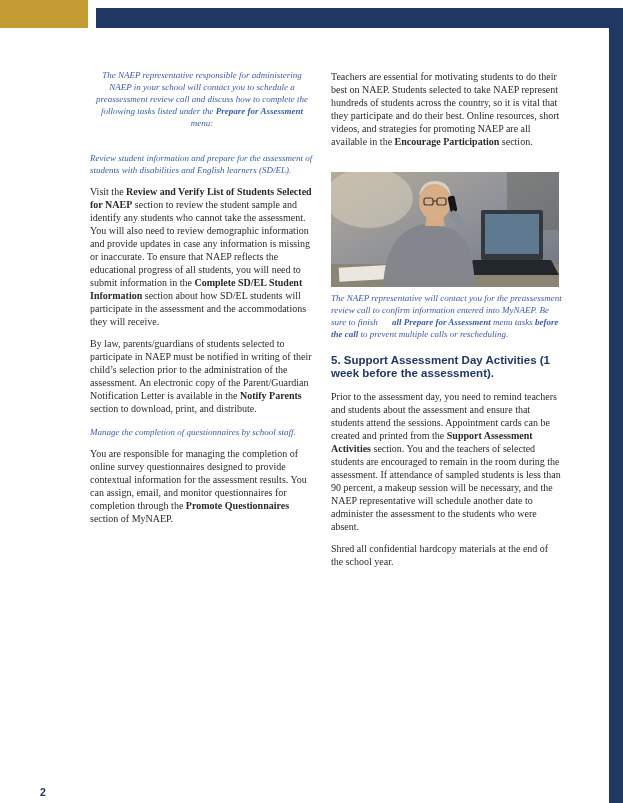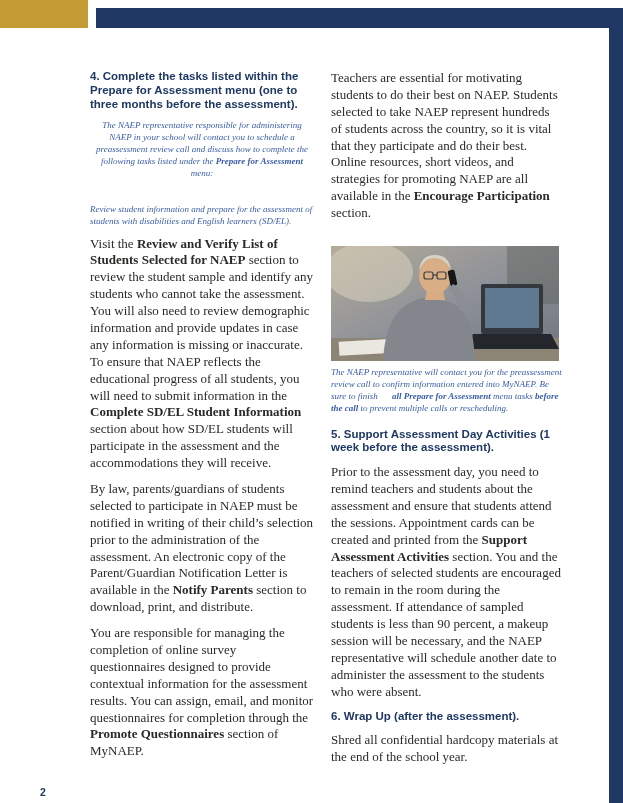--- a/index.html
+++ b/index.html
@@ -15,21 +15,21 @@
 
   .col { position:absolute; top:70px; }
   .col-left  { left:90px;  width:224px; }
   .col-right { left:331px; width:231px; }
 
   .sec-heading {
     font-family:"Liberation Sans", sans-serif; font-weight:bold;
     color:#1F3864; font-size:11.5px; line-height:1.2; margin-bottom:9px;
   }
   .body-p {
-    font-size:13px; line-height:1.3; color:#2b2a28; margin-bottom:9px;
+    font-size:10px; line-height:1.3; color:#2b2a28; margin-bottom:9px;
     text-align:left;
   }
   .lead, .subhead, .caption {
     font-style:italic; color:#3A5DA8; font-size:9px; line-height:1.32;
   }
   .lead { margin-bottom:24px;text-align:center; }
   .subhead { margin:12px 0 8px; }
   .caption { margin:6px 0 13px; }
 
   .photo {
@@ -49,28 +49,28 @@
 </head>
 <body>
 
 <div class="page">
 
   <div class="gold-block"></div>
   <div class="top-bar"></div>
   <div class="right-bar"></div>
 
   <div class="col col-left">
-    <div class="sec-heading">4. Complete the tasks listed within the Prepare for Assessment menu (one to three months before the assessment).</div>
     <p class="lead"><span>The NAEP representative responsible for administering NAEP in your school will contact you to schedule a preassessment review call and discuss how to complete the following tasks listed under the </span><span style="font-weight: bold;">Prepare for Assessment</span><span> menu:</span></p>
 
     <p class="subhead" style="margin-top:0">Review student information and prepare for the assessment of students with disabilities and English learners (SD/EL).</p>
     <p class="body-p"><span>Visit the </span><span style="font-weight: bold;">Review and Verify List of Students Selected for NAEP</span><span> section to review the student sample and identify any students who cannot take the assessment. You will also need to review demographic information and provide updates in case any information is missing or inaccurate. To ensure that NAEP reflects the educational progress of all students, you will need to submit information in the </span><span style="font-weight: bold;">Complete SD/EL Student Information</span><span> section about how SD/EL students will participate in the assessment and the accommodations they will receive.</span></p>
 
     <p class="body-p"><span>By law, parents/guardians of students selected to participate in NAEP must be notified in writing of their child’s selection prior to the administration of the assessment. An electronic copy of the Parent/Guardian Notification Letter is available in the </span><span style="font-weight: bold;">Notify Parents</span><span> section to download, print, and distribute.</span></p>
 
+    <p class="subhead">Manage the completion of questionnaires by school staff.</p>
     <p class="body-p"><span>You are responsible for managing the completion of online survey questionnaires designed to provide contextual information for the assessment results. You can assign, email, and monitor questionnaires for completion through the </span><span style="font-weight: bold;">Promote Questionnaires</span><span> section of MyNAEP.</span></p>
 
   </div>
 
   <div class="col col-right">
     <p class="body-p"><span>Teachers are essential for motivating students to do their best on NAEP. Students selected to take NAEP represent hundreds of students across the country, so it is vital that they participate and do their best. Online resources, short videos, and strategies for promoting NAEP are all available in the </span><span style="font-weight: bold;">Encourage Participation</span><span> section.</span></p>
 
     <div class="photo" title="NAEP representative talking on the phone in front of a laptop">
       <svg viewBox="0 0 228 115" preserveAspectRatio="none" aria-hidden="true">
         <defs>
@@ -104,19 +104,18 @@
           <path d="M136 62 Q134 44 122 38 L117 44 Q128 50 128 64 Z" fill="#8b8f95"></path>
         </g>
       </svg>
     </div>
 
     <p class="caption"><span>The NAEP representative will contact you for the preassessment review call to confirm information entered into MyNAEP. Be sure to finish </span><span style="font-weight: bold; margin-left: 12px;">all Prepare for Assessment</span><span> menu tasks </span><span style="font-weight: bold;">before the call</span><span> to prevent multiple calls or rescheduling.</span></p>
 
     <div class="sec-heading mid">5. Support Assessment Day Activities (1 week before the assessment).</div>
     <p class="body-p"><span>Prior to the assessment day, you need to remind teachers and students about the assessment and ensure that students attend the sessions. Appointment cards can be created and printed from the </span><span style="font-weight: bold;">Support Assessment Activities</span><span> section. You and the teachers of selected students are encouraged to remain in the room during the assessment. If attendance of sampled students is less than 90 percent, a makeup session will be necessary, and the NAEP representative will schedule another date to administer the assessment to the students who were absent.</span></p>
 
-    <div class="sec-heading mid">6. Wrap Up (after the assessment).</div>
     <p class="body-p"><span>Shred all confidential hardcopy materials at the end of the school year.</span></p>
   </div>
 
   <div class="page-number">2</div>
 
 </div>
 
 </body></html>

